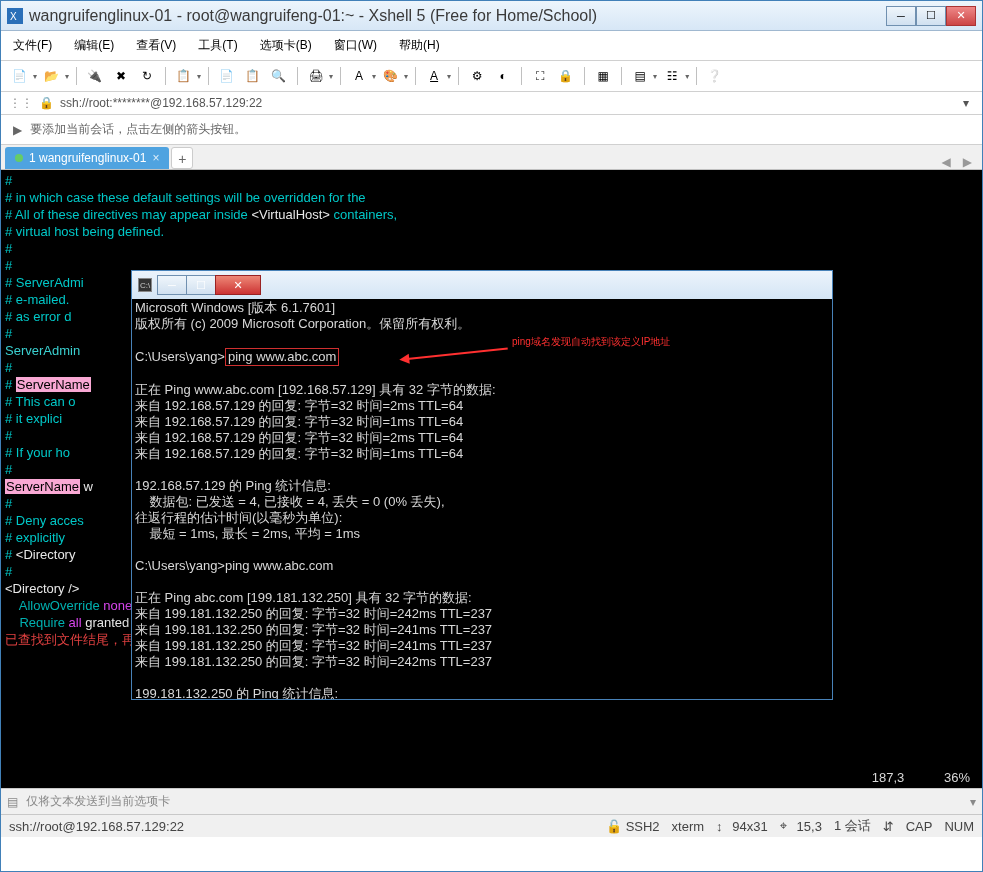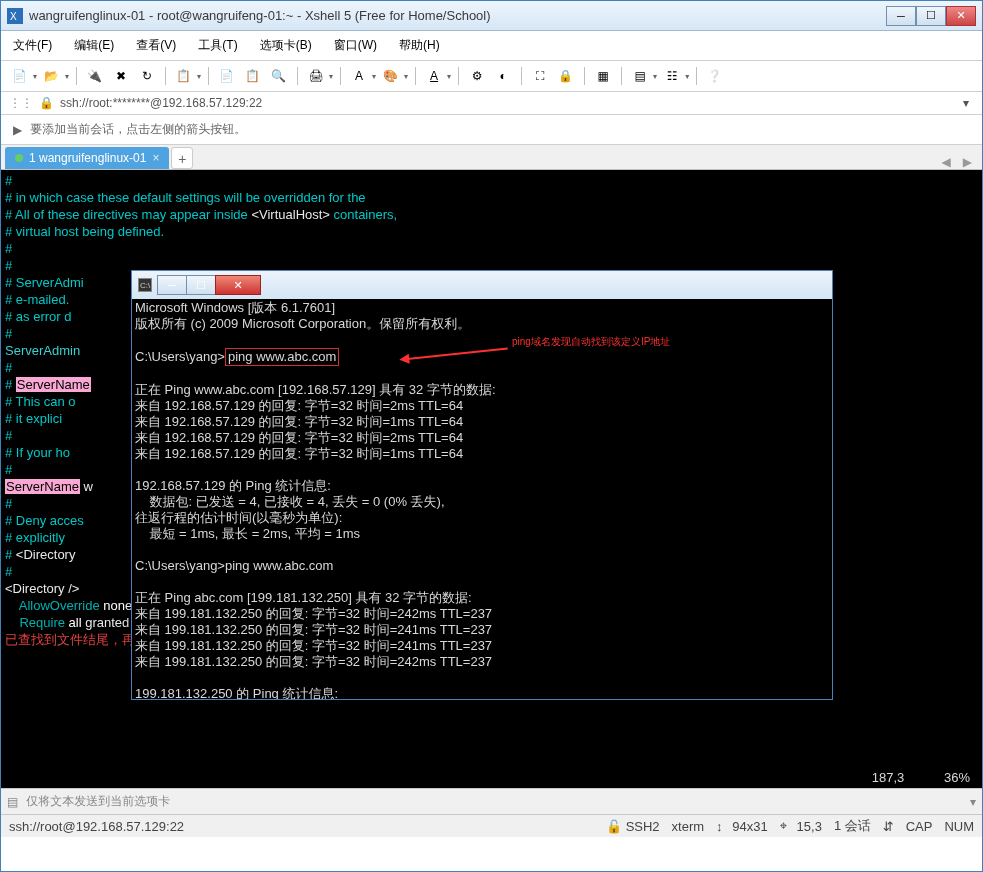--- a/index.html
+++ b/index.html
@@ -2,21 +2,21 @@
 <html><head>
 <meta charset="utf-8">
 <style>
 * { margin: 0; padding: 0; box-sizing: border-box; font-family: "Microsoft YaHei", "SimSun", sans-serif; }
 body { width: 983px; height: 872px; background: #3a7db8; overflow: hidden; }
 
 .window { width: 983px; height: 872px; background: #fff; border: 1px solid #4180b8; box-shadow: 0 0 8px rgba(0,0,0,.3); }
 
 .titlebar { height: 30px; background: linear-gradient(#edf5fc, #d7e7f6); display: flex; align-items: center; padding: 0 6px; border-bottom: 1px solid #a0b8d0; }
 .titlebar-icon { width: 16px; height: 16px; margin-right: 6px; }
-.titlebar-text { flex: 1; font-size: 13px; color: #3a3a3a; }
+.titlebar-text { flex: 1; font-size: 16px; color: #3a3a3a; }
 .win-btns { display: flex; gap: 0; }
 .win-btn { width: 30px; height: 20px; border: 1px solid #7090b0; background: linear-gradient(#f0f6fb, #d0e0f0); display: flex; align-items: center; justify-content: center; font-size: 11px; cursor: pointer; }
 .win-btn.close { background: linear-gradient(#e88, #c44); color: #fff; border-color: #a33; }
 
 .menubar { padding: 4px 8px; border-bottom: 1px solid #d0d0d0; font-size: 12px; display: flex; gap: 14px; }
 .menu-item { cursor: pointer; padding: 2px 4px; }
 
 .toolbar { padding: 4px 8px; border-bottom: 1px solid #d0d0d0; display: flex; align-items: center; gap: 4px; flex-wrap: wrap; }
 .tool-btn { width: 22px; height: 22px; display: flex; align-items: center; justify-content: center; cursor: pointer; border: 1px solid transparent; border-radius: 2px; font-size: 12px; }
 .tool-sep { width: 1px; height: 18px; background: #c0c0c0; margin: 0 3px; }
@@ -37,21 +37,21 @@
 .tab-add { width: 22px; height: 22px; text-align: center; line-height: 22px; cursor: pointer; color: #666; font-size: 14px; background:#fff; border:1px solid #ccc; border-radius:3px; }
 .tab-spacer { flex: 1; }
 .tab-nav { color: #999; font-size: 12px; padding: 0 6px; cursor: pointer; }
 
 .terminal { background: #000; color: #fff; font-family: "Consolas", "Courier New", monospace; font-size: 13px; line-height: 17px; padding: 2px 4px; height: 618px; position: relative; overflow: hidden; }
 .tline { white-space: pre; }
 .c-cyan { color: #00c8c8; }
 .c-teal { color: #00b0b0; }
 .c-bcyan { color: #3ad0d0; }
 .c-white { color: #e8e8e8; }
-.c-red { color: #ffffff; }
+.c-red { color: #d946ef; }
 .c-yellow-bg { background: #f9a8d4; color: #000; padding: 0 1px; }
 .c-status { color: #e04040; }
 .stat-right { position: absolute; bottom: 2px; right: 12px; color: #d8d8d8; }
 
 .cmdwin { position: absolute; left: 130px; top: 100px; width: 702px; border: 1px solid #4882b8; box-shadow: 4px 4px 12px rgba(0,0,0,.6); }
 .cmd-title { height: 28px; background: linear-gradient(#ecf3fb, #d4e5f5); display: flex; align-items: center; padding: 0 6px; }
 .cmd-title-icon { width: 14px; height: 14px; background: #333; border: 1px solid #888; margin-right: 6px; display:inline-flex; align-items:center; justify-content:center; font-size:8px; color:#ccc; }
 .cmd-title-text { flex: 1; font-size: 12px; color: #222; font-family: "Microsoft YaHei", sans-serif; }
 .cmd-btns { display: flex; }
 .cmd-btn { width: 30px; height: 20px; border: 1px solid #7090b0; background: linear-gradient(#f0f6fb, #d0e0f0); display: flex; align-items: center; justify-content: center; font-size: 11px; cursor: pointer; margin-left: -1px; }

